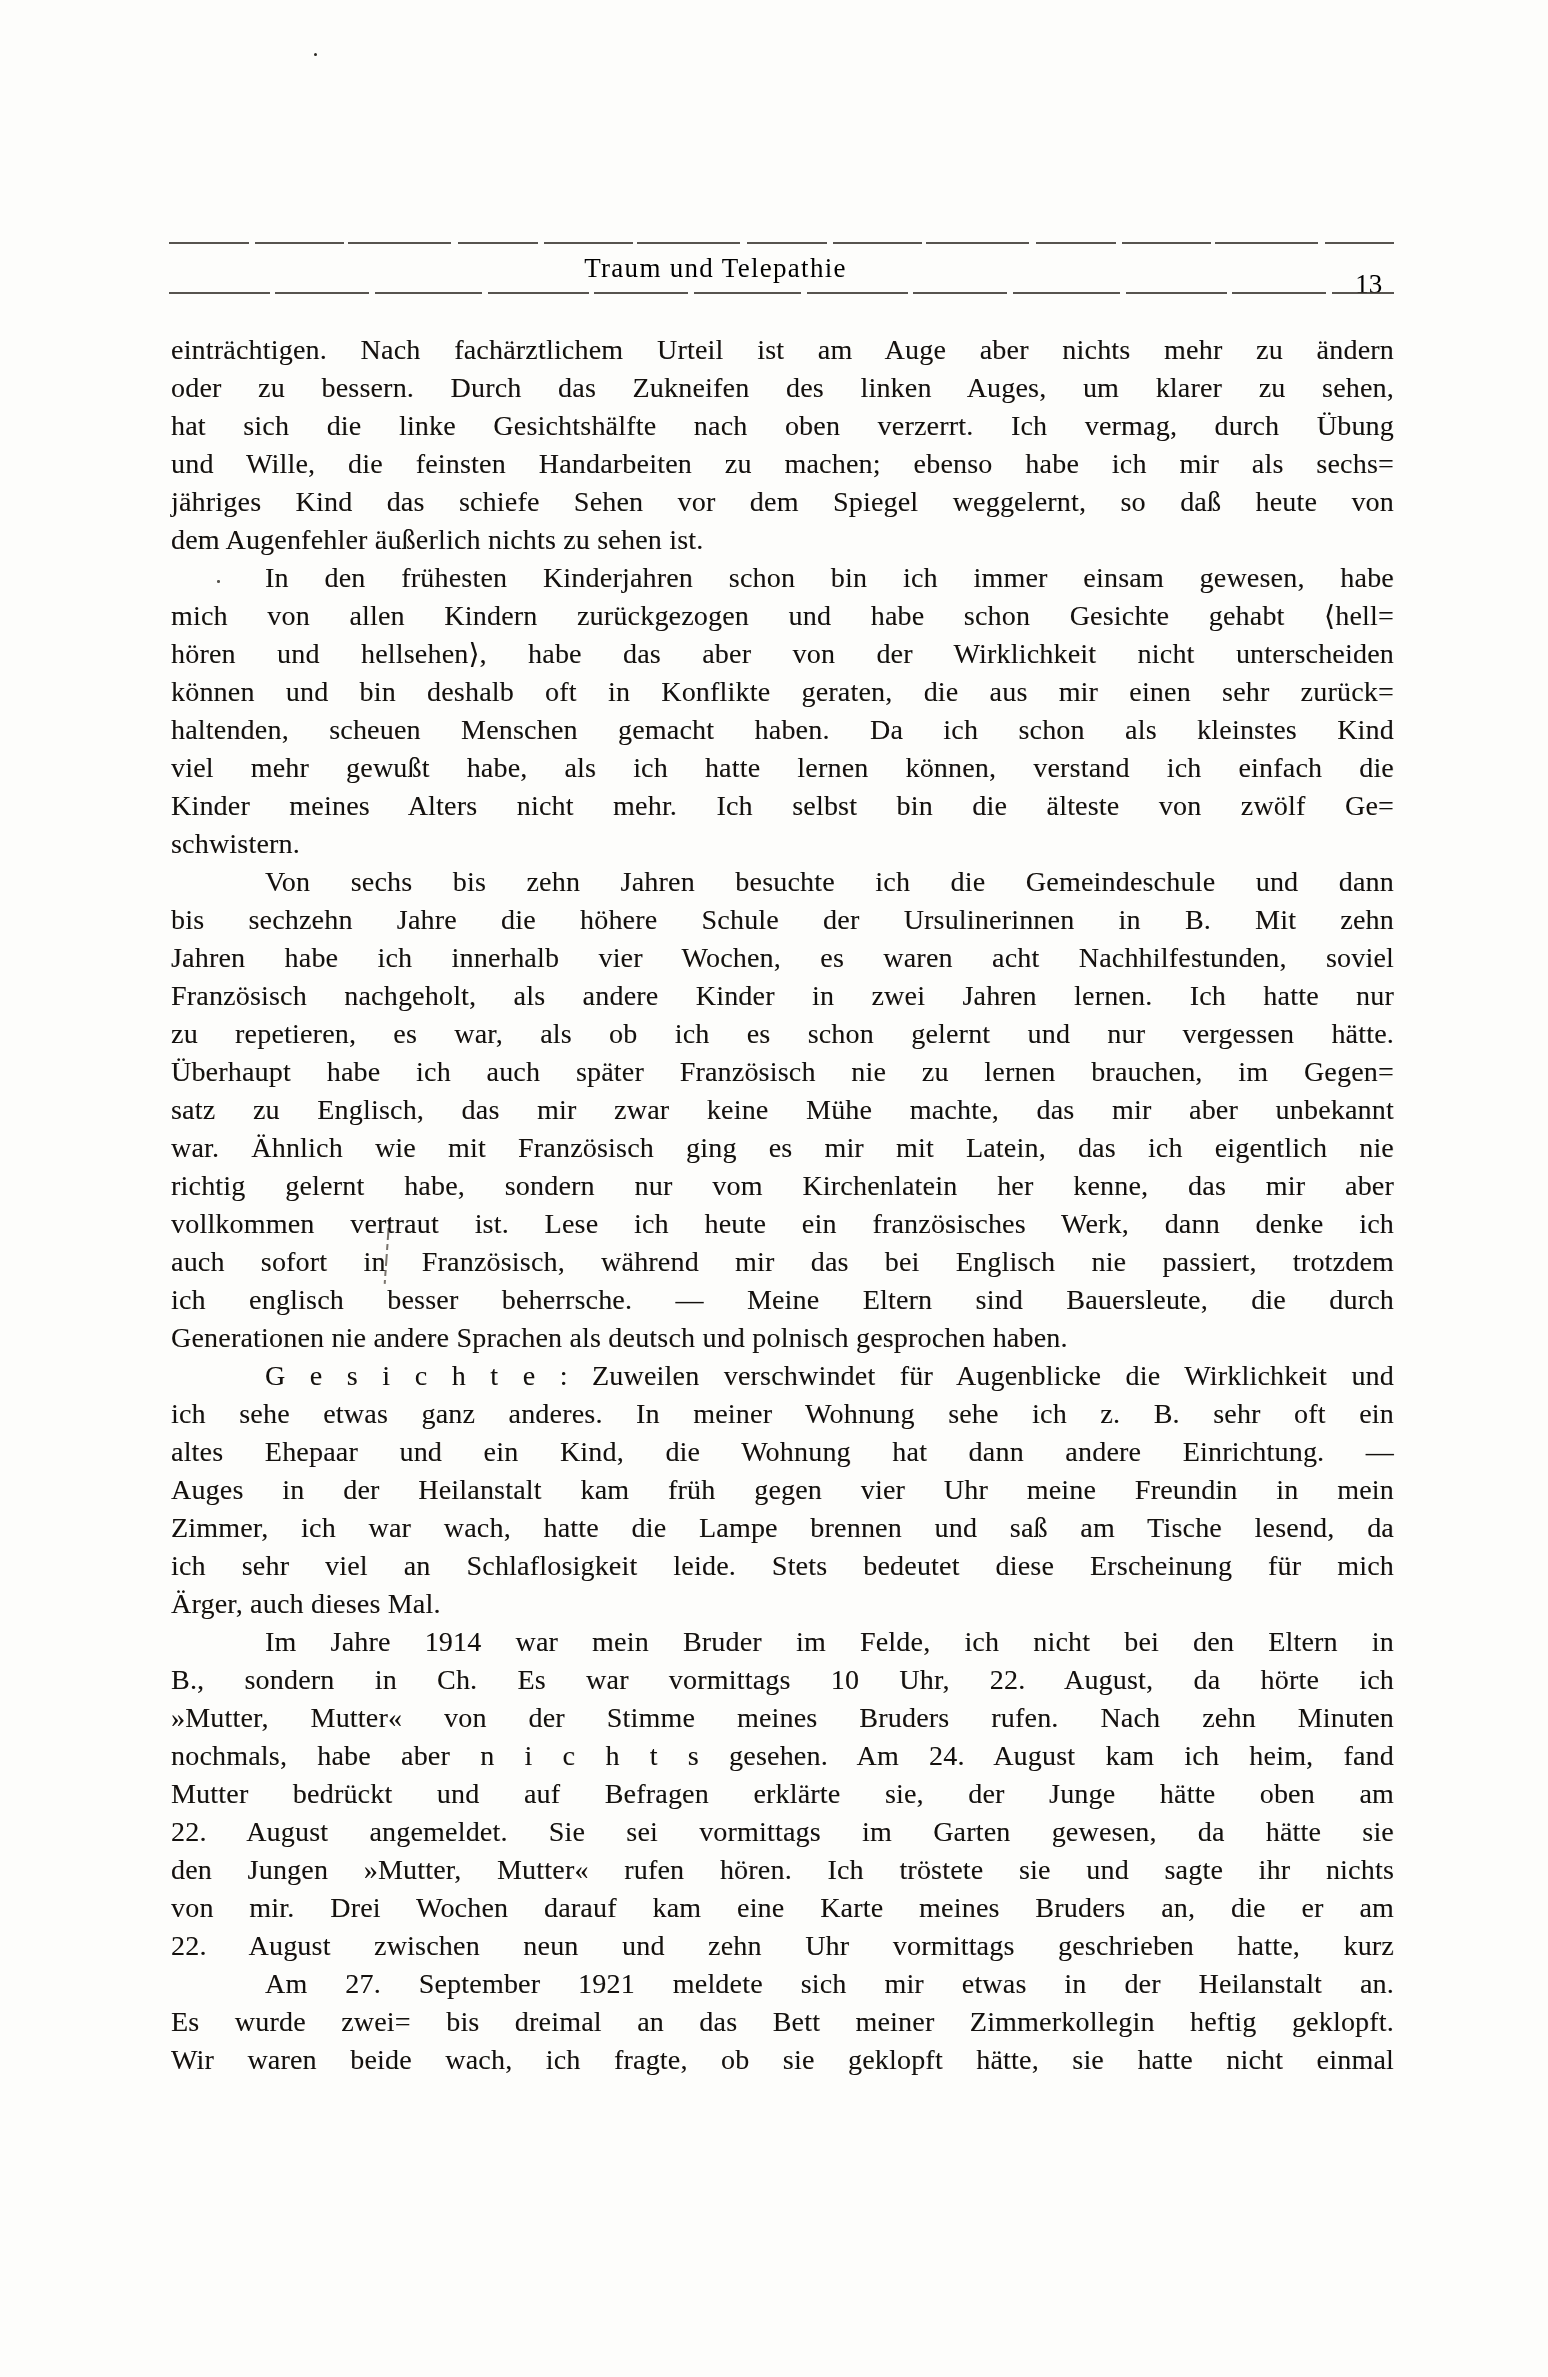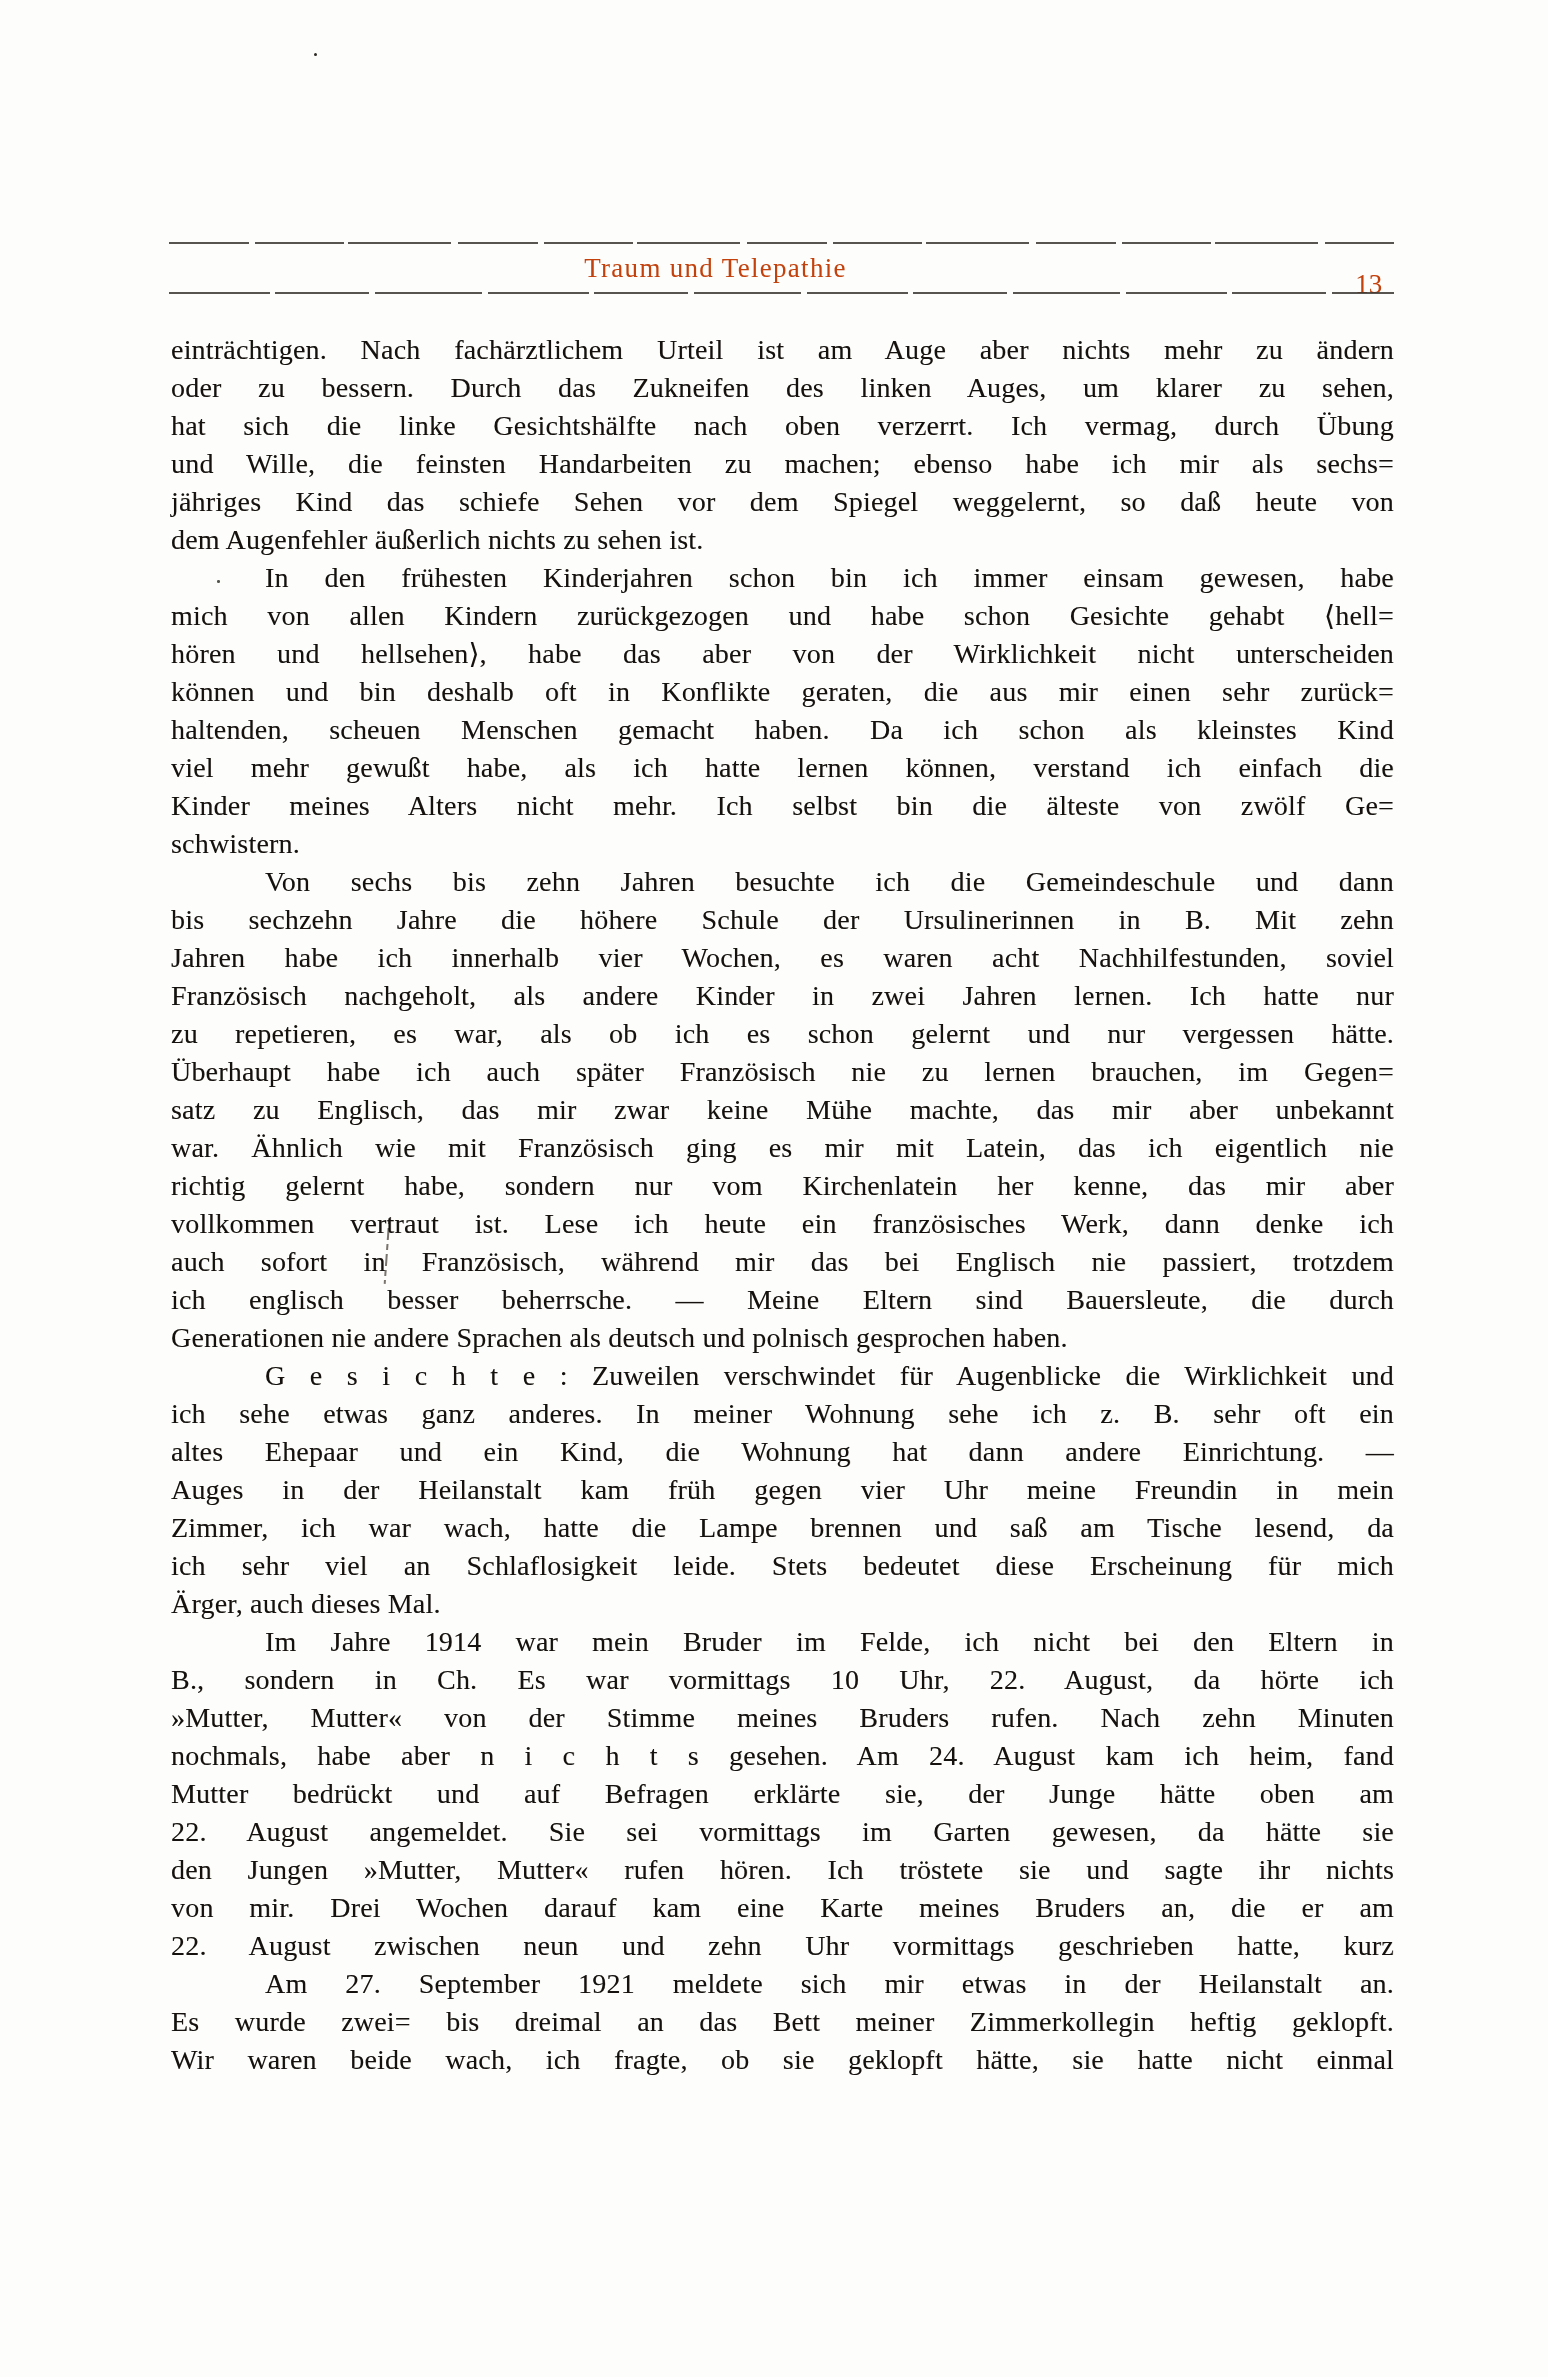--- a/index.html
+++ b/index.html
@@ -30,21 +30,21 @@
       #3a3631 106px 200px, rgba(0,0,0,0) 200px 206px,
       #3a3631 206px 313px, rgba(0,0,0,0) 313px 319px);
     opacity: .85;
   }
   #page-header {
     position: absolute;
     left: 169px; top: 250px; width: 1225px; height: 37px;
     font-size: 27px; line-height: 37px;
     text-align: center;
     letter-spacing: 1.3px;
-    color: #c2410c;
+    color: #000000;
     padding-right: 0;
   }
   #running-title {
     display: inline-block;
     transform: translateX(-66px); 
   }
   #page-number {
     position: absolute;
     right: 11.8px; top: 16px;
     letter-spacing: 0;

